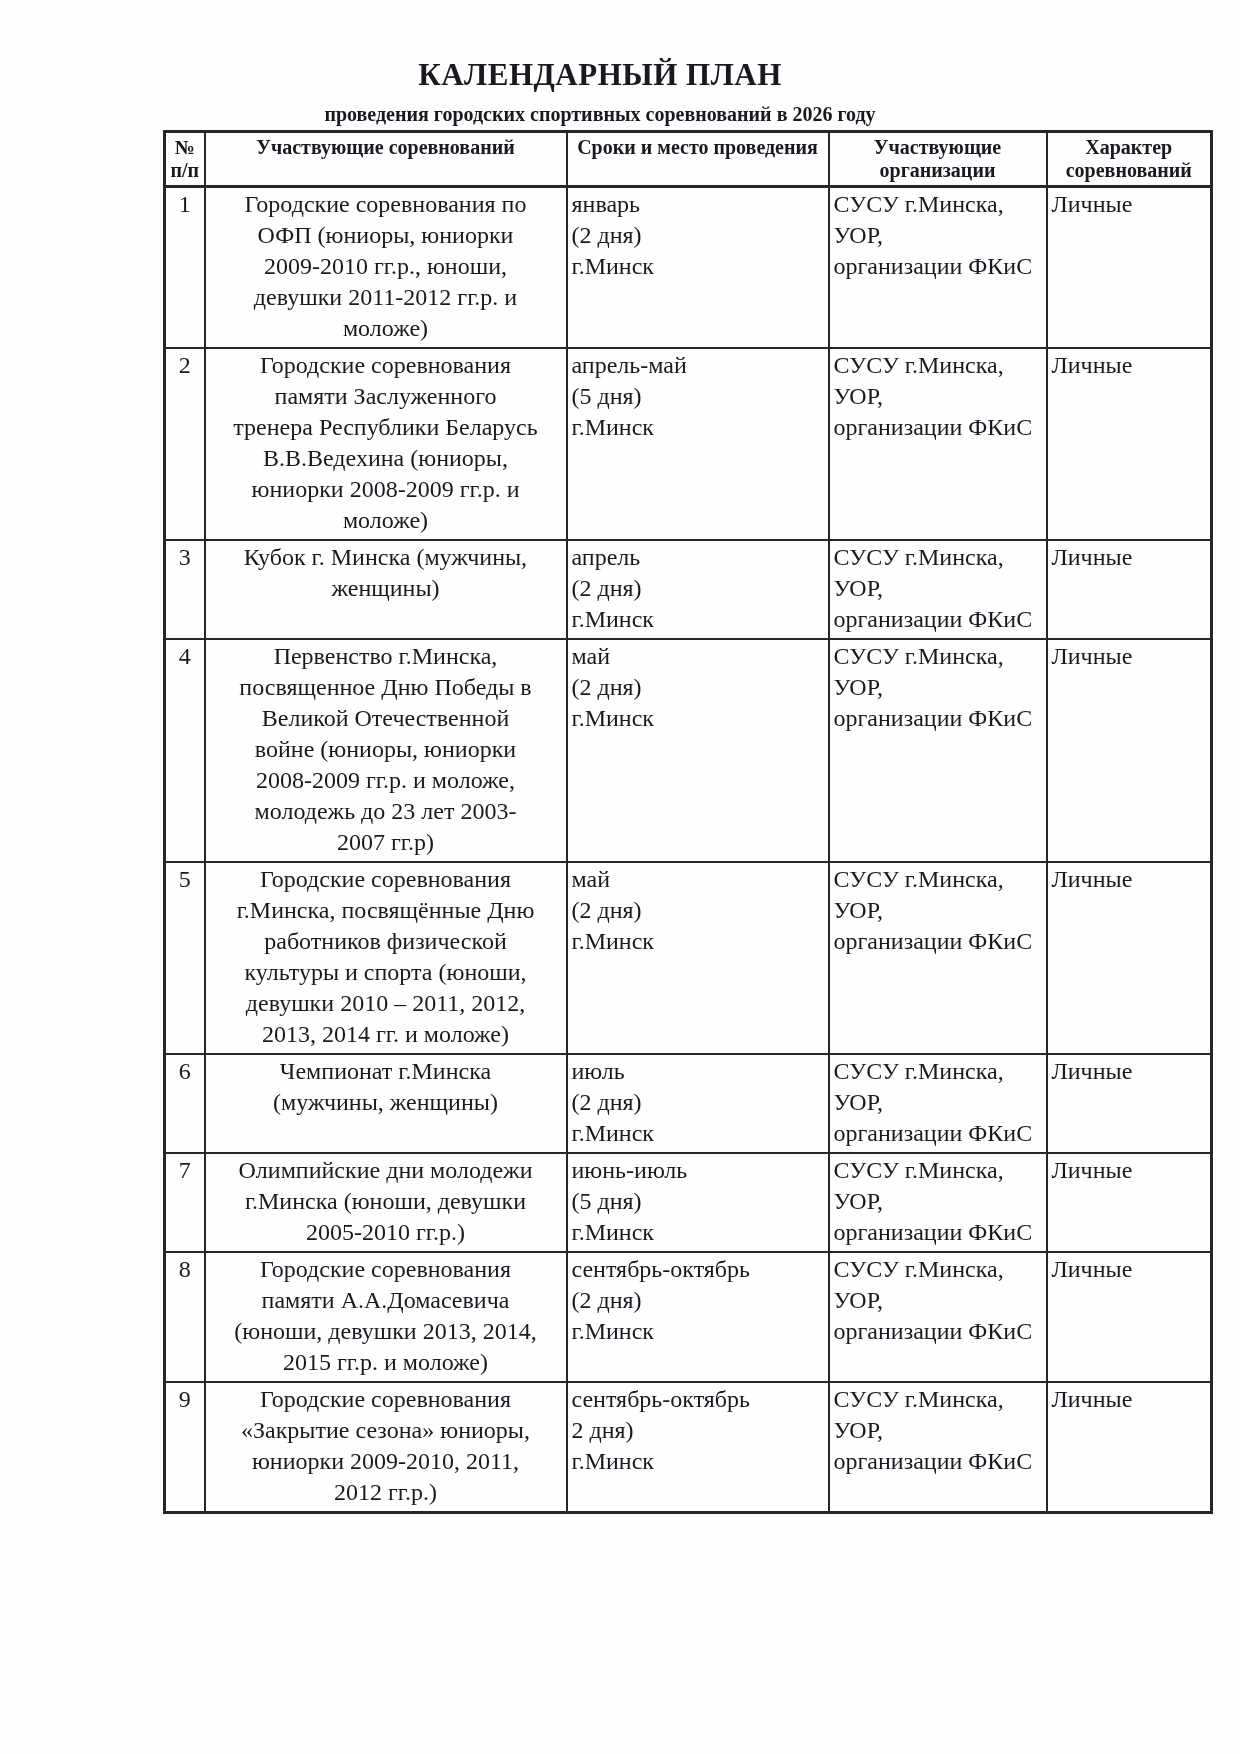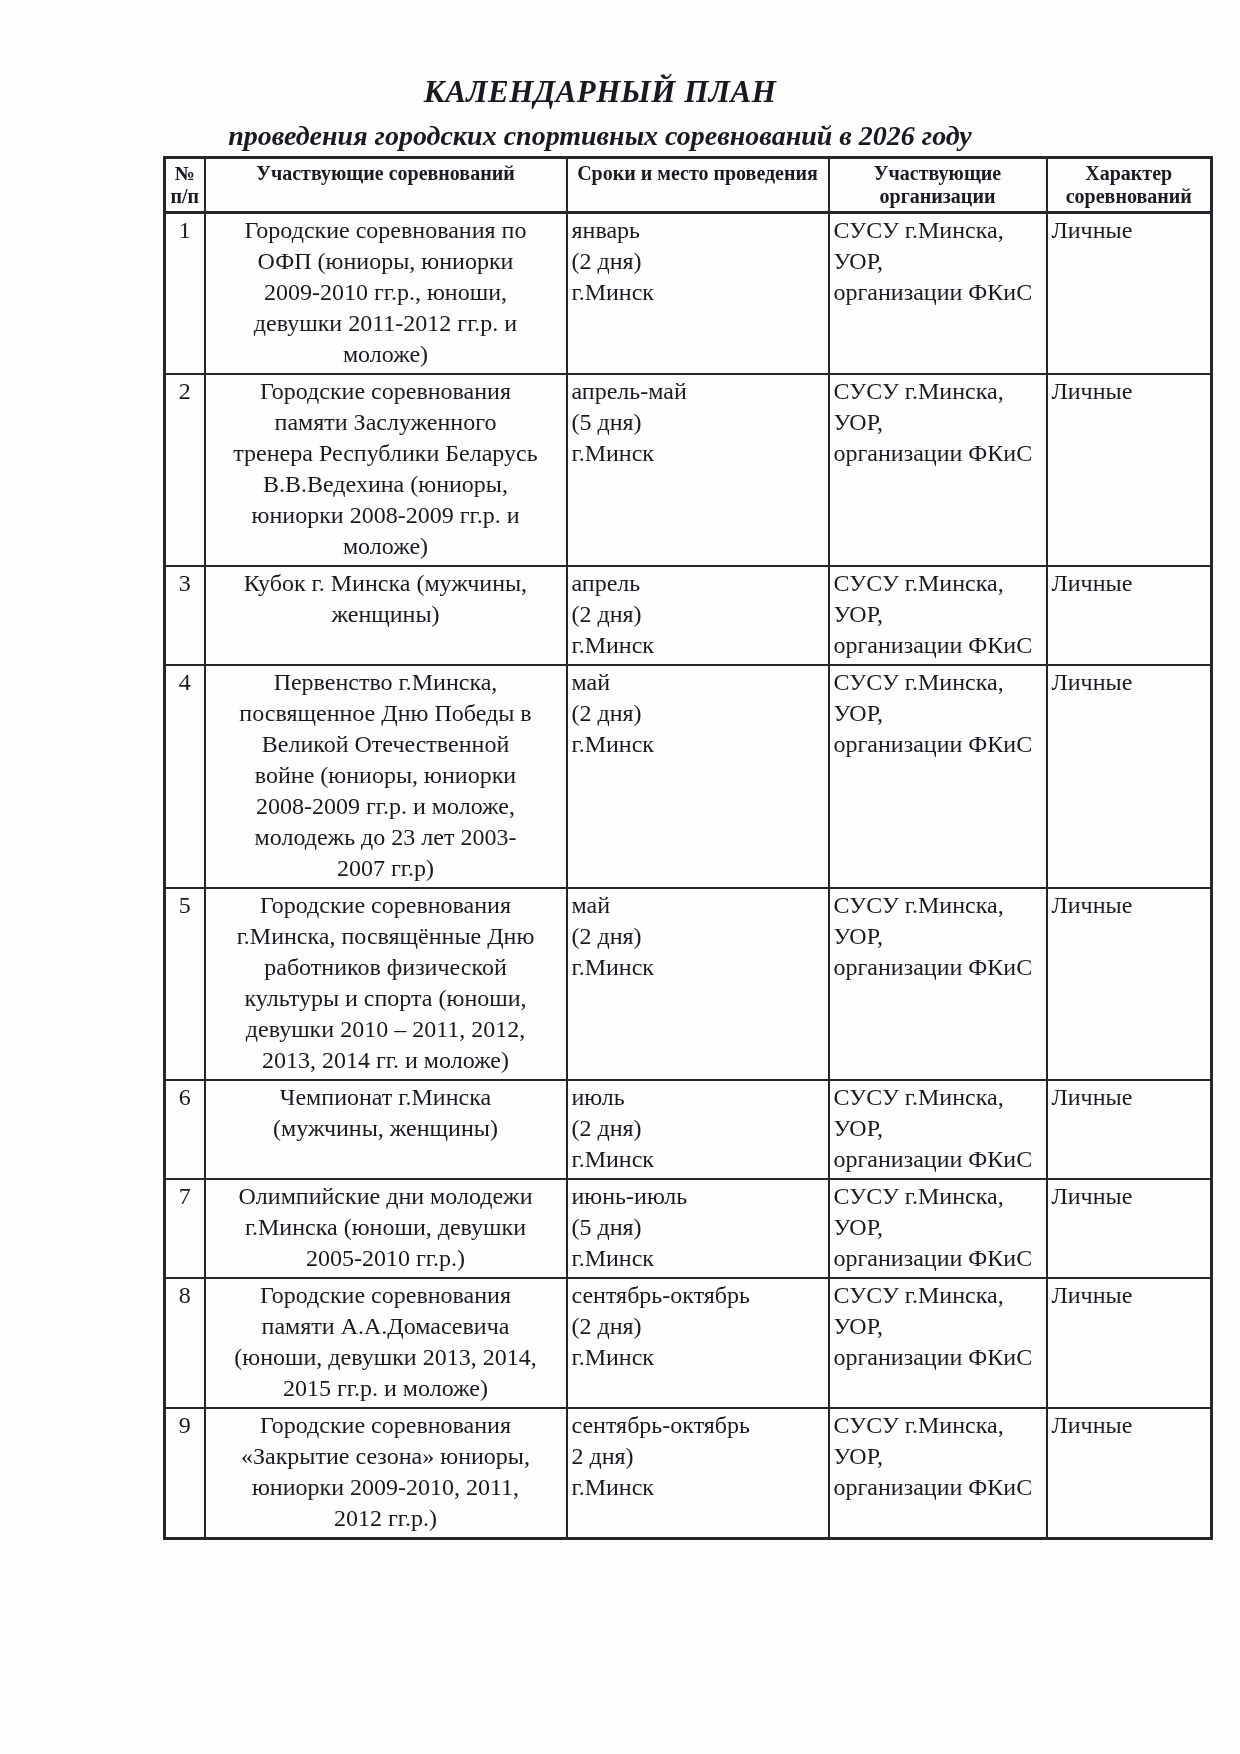--- a/index.html
+++ b/index.html
@@ -14,33 +14,32 @@
     font-family: "Liberation Serif", "DejaVu Serif", serif;
     color: #191921;
     overflow: hidden;
   }
   .page {
     position: absolute;
     inset: 0;
     background: #fefefe;
   }
   .title-block {
-    margin-top: 74px;
+    margin-top: 57px;
     text-align: center;
     width: 1200px;
-    font-style: italic;
   }
   .title-line1 {
     font-size: 31px;
     font-weight: bold;
     letter-spacing: 0.5px;
     margin: 0 0 10px 0;
   }
   .title-line2 {
-    font-size: 28px;
+    font-size: 20px;
     font-weight: bold;
     margin: 0 0 4px 0;
   }
   table.plan {
     border-collapse: collapse;
     table-layout: fixed;
     margin-left: 163px;
     width: 1047px;
     border: 3px solid #26262c;
   }

